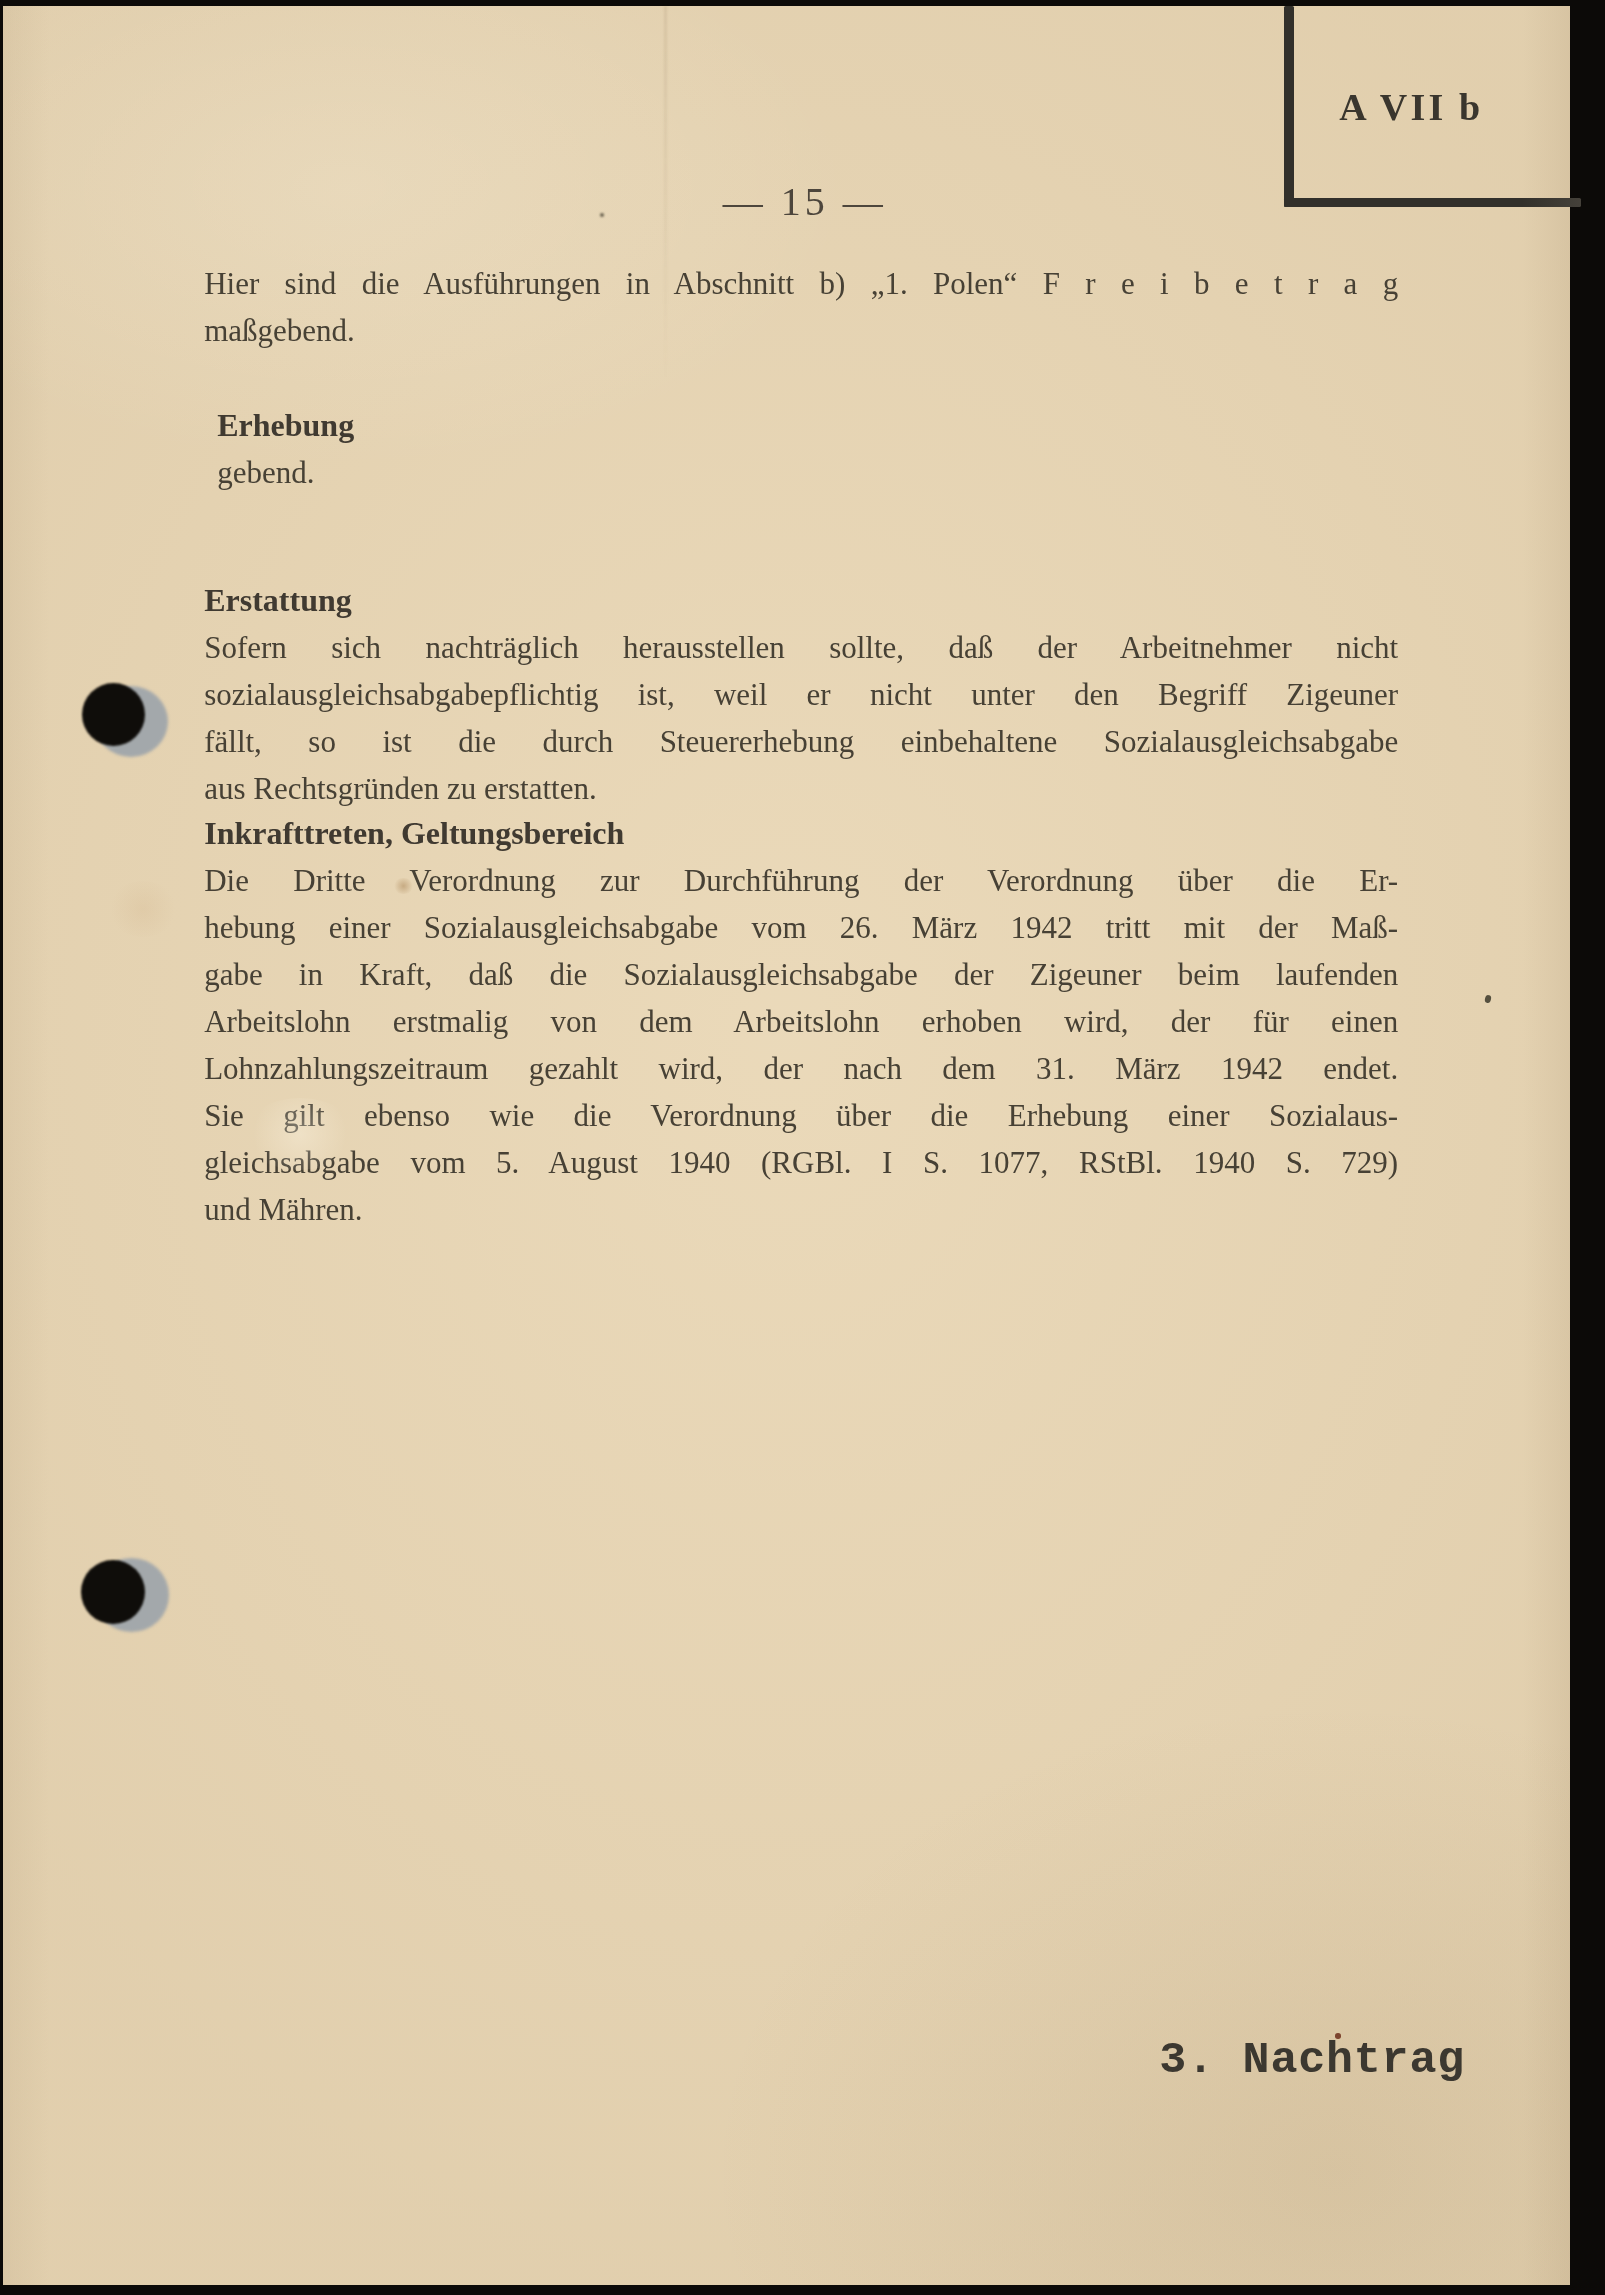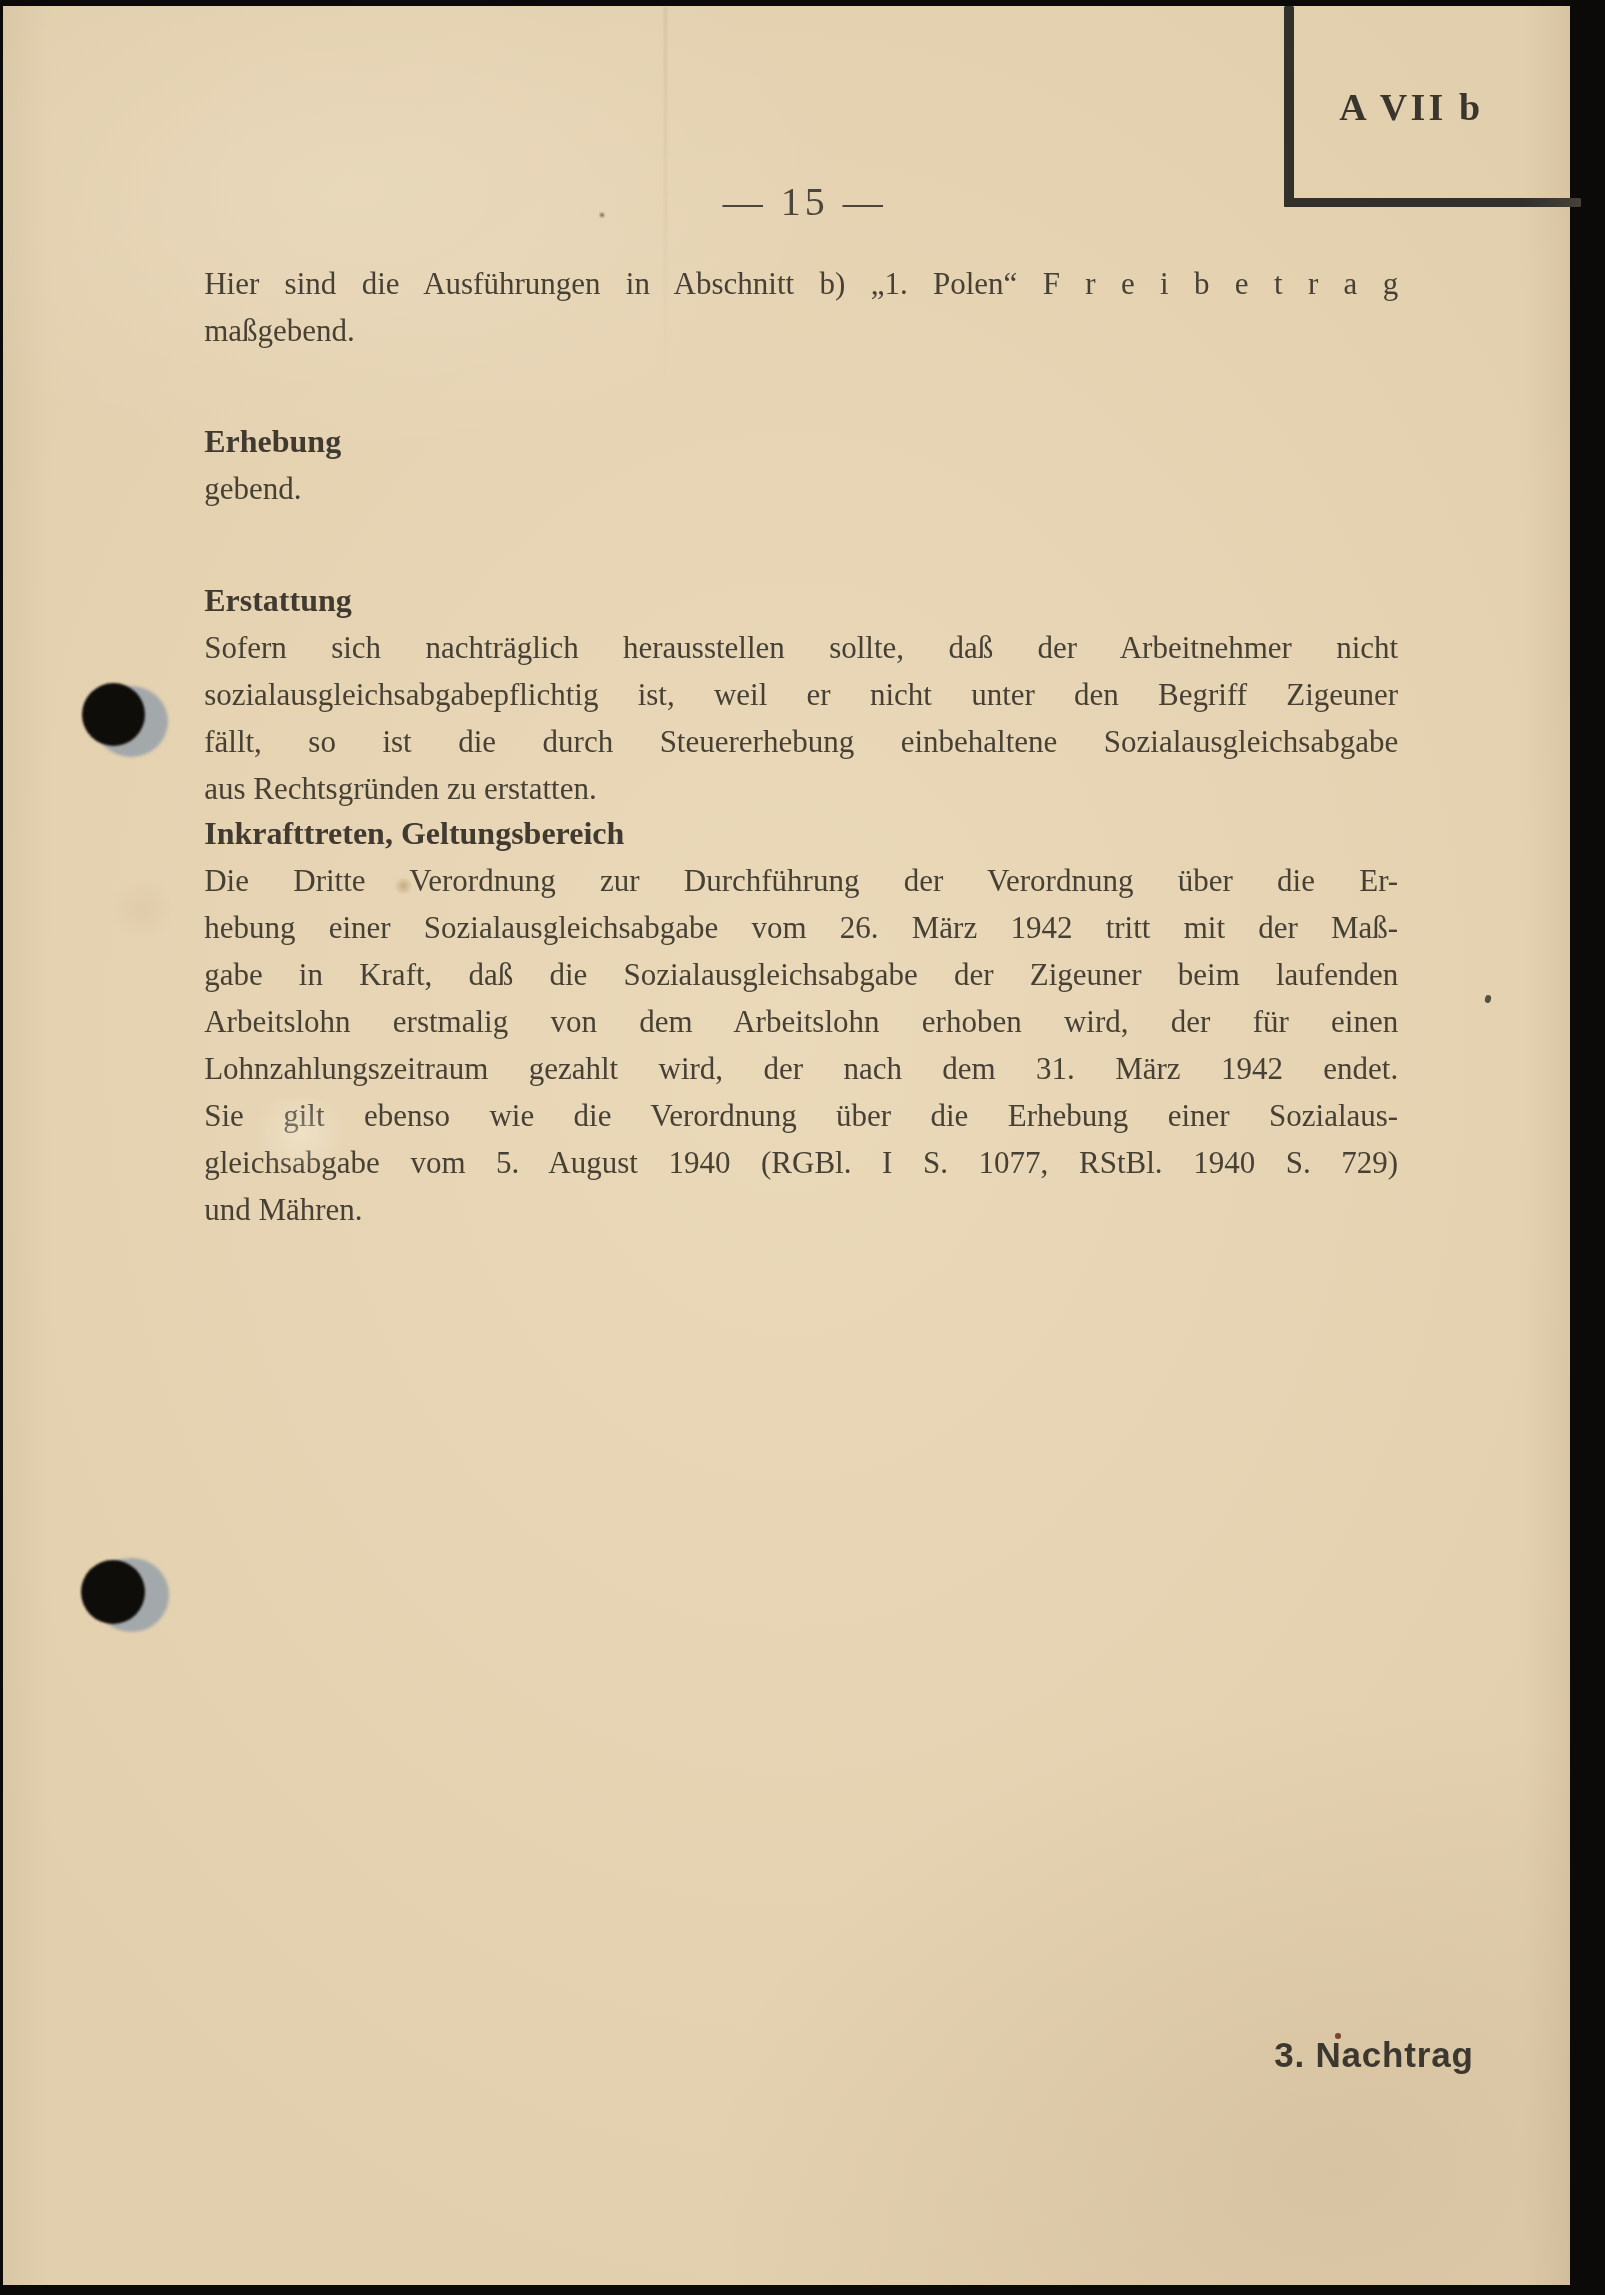--- a/index.html
+++ b/index.html
@@ -55,23 +55,23 @@
   .text-column{
     position:absolute;left:201px;top:0;width:1194px;height:1364px;
   }
   .section{position:absolute;left:0;width:100%;color:var(--ink);}
   .heading{
     font-size:32px;font-weight:bold;line-height:47px;color:#403a31;
   }
   .line{font-size:31px;line-height:47px;}
   .line.just{text-align:justify;text-align-last:justify;}
   .footer-label{
-    position:absolute;left:1271px;top:2029px;
-    font-family:Liberation Sans, sans-serif;
-    font-size:35px;font-weight:bold;letter-spacing:0.8px;color:#3c3830;
+    position:absolute;left:1156px;top:2029px;
+    font-family:Liberation Mono, monospace;
+    font-size:45px;font-weight:bold;letter-spacing:0.8px;color:#3c3830;
   }
   
   .hole-shadow{
     position:absolute;border-radius:50%;background:var(--hole-gray);
     filter:blur(1.6px);
   }
   .hole-shadow.h1{left:91px;top:680px;width:74px;height:71px;}
   .hole-shadow.h2{left:91px;top:1552px;width:75px;height:74px;}
   .hole{
     position:absolute;border-radius:50%;background:var(--hole-black);
@@ -101,21 +101,21 @@
   <div class="corner-rule-h"></div>
   <div class="corner-label">A VII b</div>
 
   <div class="page-number">— 15 —</div>
 
   <div class="text-column">
       <div class="section" style="top: 254px;">
         <div class="line just">Hier sind die Ausführungen in Abschnitt b) „1. Polen“ F r e i b e t r a g</div>
         <div class="line">maßgebend.</div>
       </div>
-      <div class="section" style="top: 412px;">
+      <div class="section" style="top: 396px; margin-left: 13px;">
         <div class="heading">Erhebung</div>
         <div class="line">gebend.</div>
       </div>
       <div class="section" style="top: 571px;">
         <div class="heading">Erstattung</div>
         <div class="line just">Sofern sich nachträglich herausstellen sollte, daß der Arbeitnehmer nicht</div>
         <div class="line just">sozialausgleichsabgabepflichtig ist, weil er nicht unter den Begriff Zigeuner</div>
         <div class="line just">fällt, so ist die durch Steuererhebung einbehaltene Sozialausgleichsabgabe</div>
         <div class="line">aus Rechtsgründen zu erstatten.</div>
       </div>

